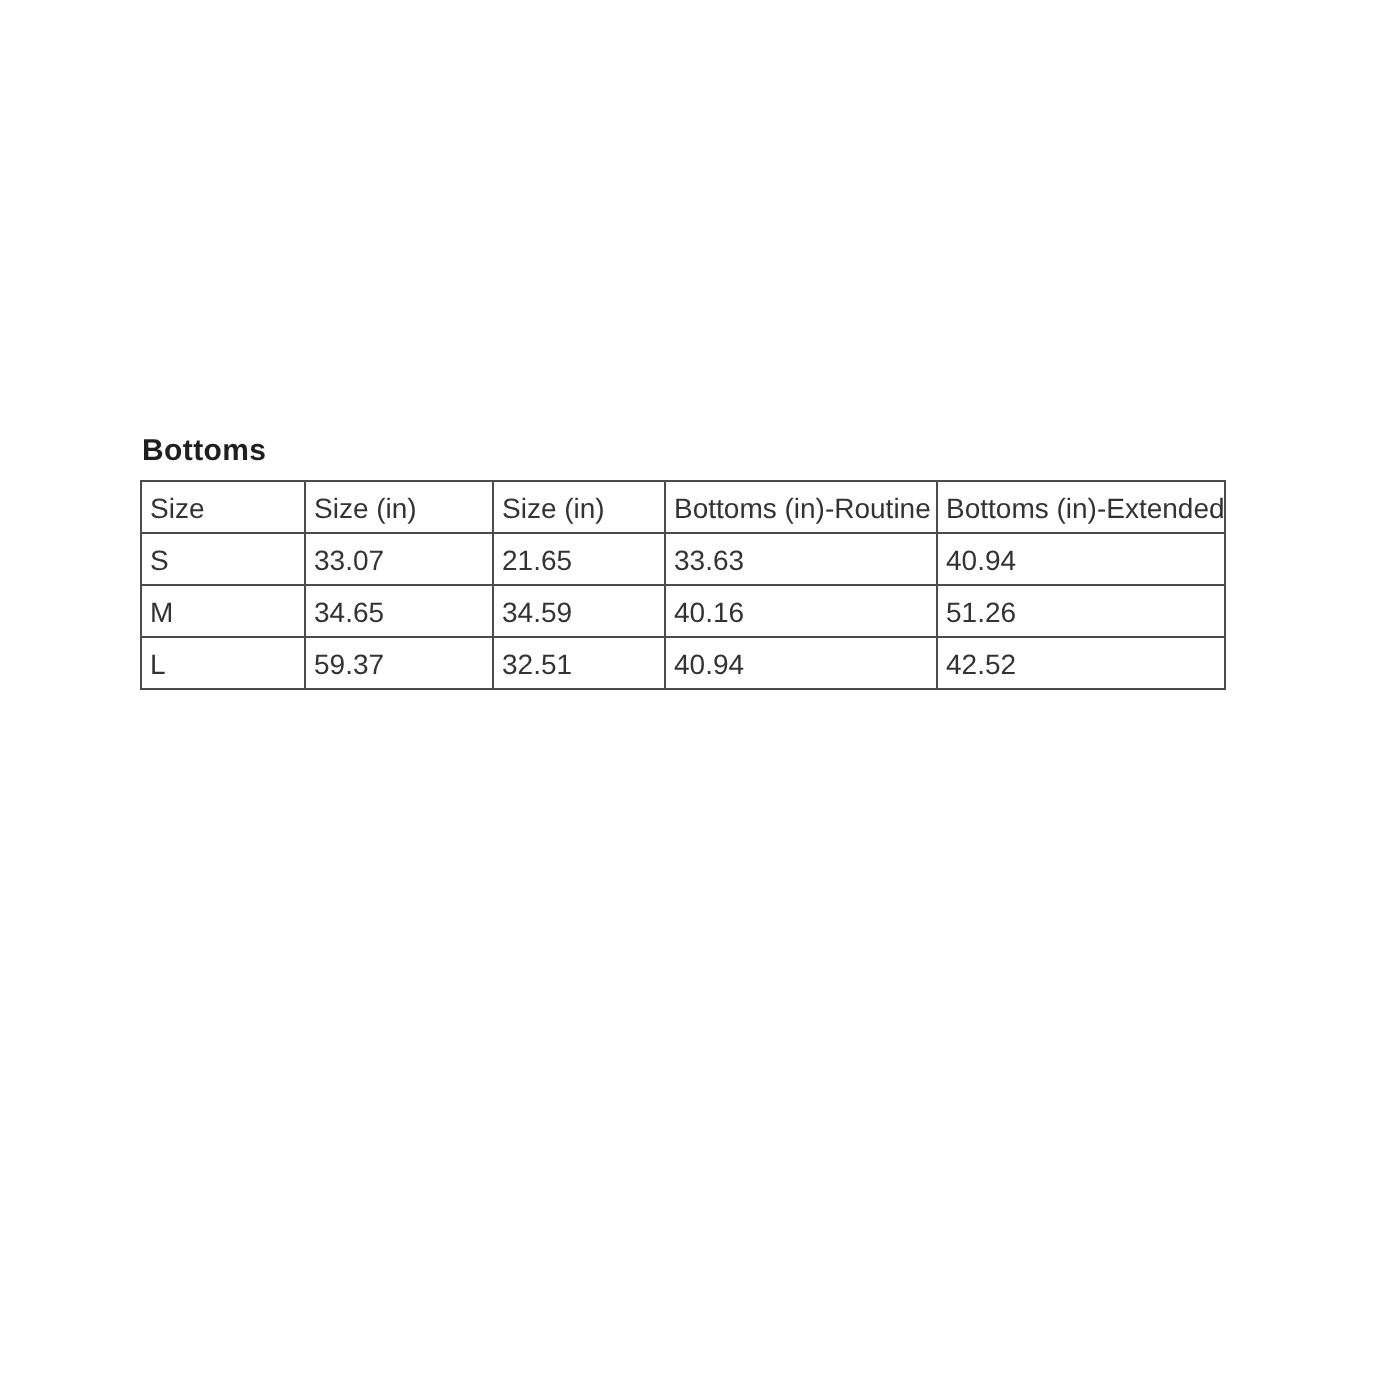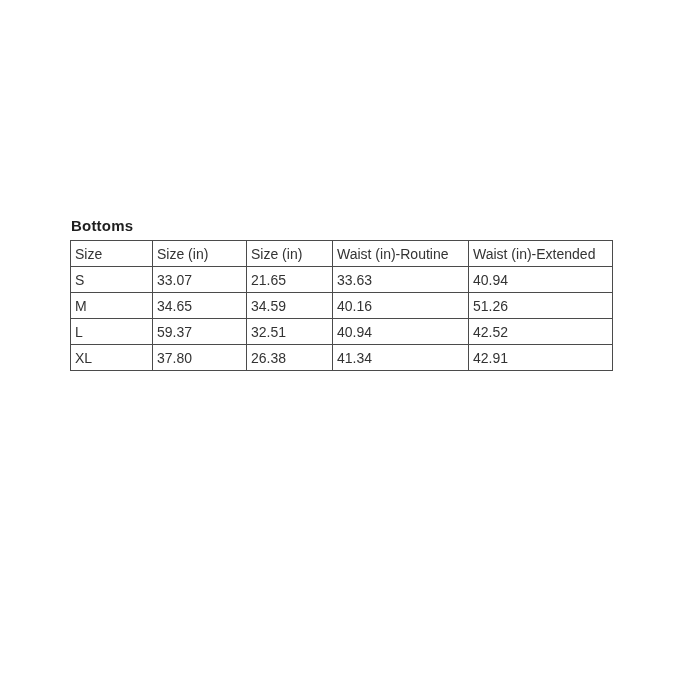--- a/index.html
+++ b/index.html
@@ -68,22 +68,22 @@
       <col class="c-hips">
       <col class="c-waist">
       <col class="c-routine">
       <col class="c-extended">
     </colgroup>
     <thead>
       <tr>
         <th>Size</th>
         <th>Size (in)</th>
         <th>Size (in)</th>
-        <th>Waist (in)-Routine</th>
-        <th>Waist (in)-Extended</th>
+        <th>Bottoms (in)-Routine</th>
+        <th>Bottoms (in)-Extended</th>
       </tr>
     </thead>
     <tbody>
       <tr>
         <td>S</td>
         <td>33.07</td>
         <td>21.65</td>
         <td>33.63</td>
         <td>40.94</td>
       </tr>
@@ -94,23 +94,16 @@
         <td>40.16</td>
         <td>51.26</td>
       </tr>
       <tr>
         <td>L</td>
         <td>59.37</td>
         <td>32.51</td>
         <td>40.94</td>
         <td>42.52</td>
       </tr>
-      <tr>
-        <td>XL</td>
-        <td>37.80</td>
-        <td>26.38</td>
-        <td>41.34</td>
-        <td>42.91</td>
-      </tr>
     </tbody>
   </table>
 
 </div>
 
 </body></html>

